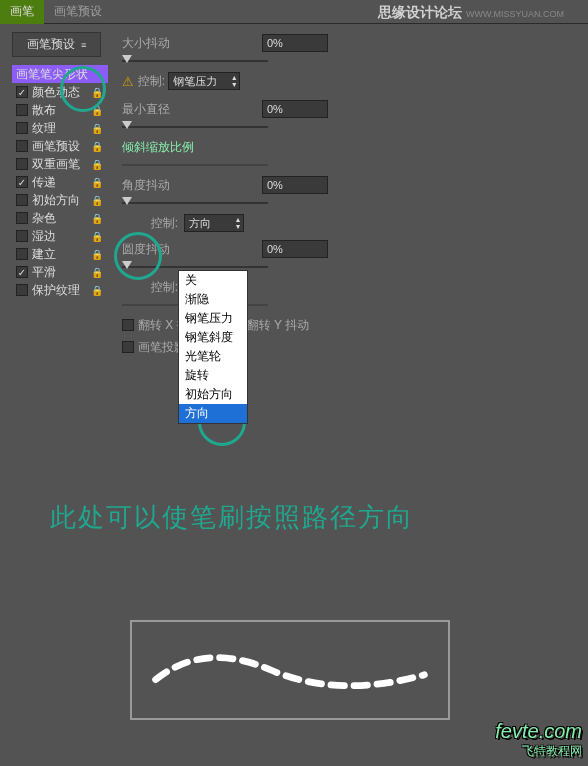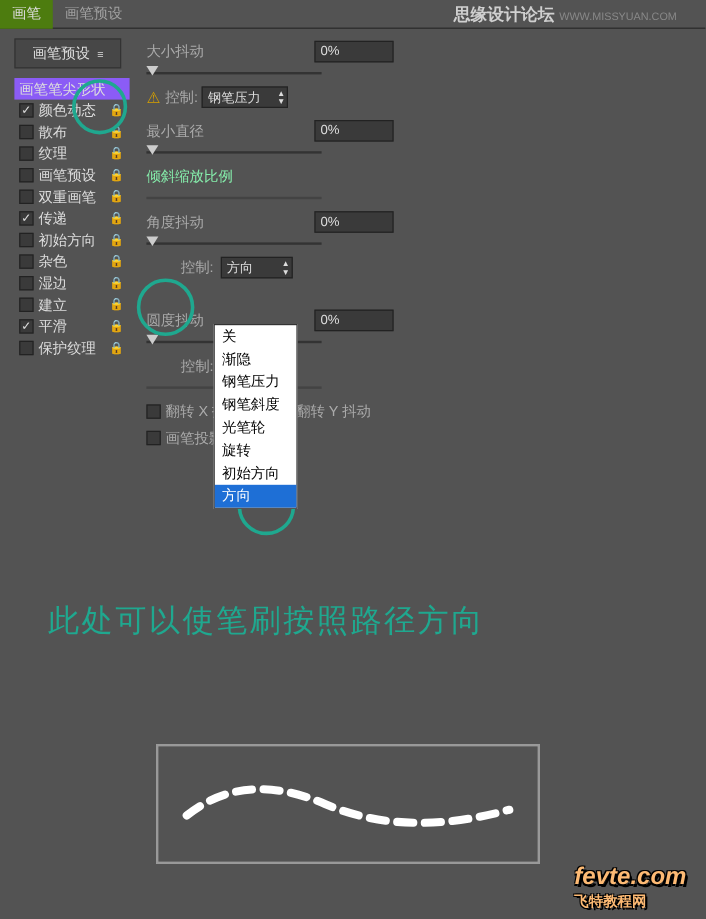--- a/index.html
+++ b/index.html
@@ -24,25 +24,25 @@
 .slider-track { width: 146px; height: 2px; background: #333; position: relative; margin: 6px 0 8px 0; }
 .slider-thumb { position: absolute; left: 0; top: -5px; width: 0; height: 0; border-left: 5px solid transparent; border-right: 5px solid transparent; border-top: 8px solid #ccc; }
 .pct-box { width: 66px; height: 18px; background: #3a3a3a; border: 1px solid #222; color: #ddd; padding: 0 4px; font-size: 11px; display: flex; align-items: center; }
 .warn { color: #d6a000; margin-right: 4px; font-size: 13px; }
 .dropdown { height: 18px; background: #3a3a3a; border: 1px solid #222; color: #ddd; padding: 0 4px; font-size: 11px; display: inline-flex; align-items: center; position: relative; }
 .dropdown .arrows { position: absolute; right: 3px; font-size: 8px; line-height: 7px; }
 .dropdown-list { position: absolute; left: 178px; top: 270px; width: 70px; background: #fff; border: 1px solid #333; font-size: 12px; z-index: 10; }
 .dropdown-list .opt { padding: 1px 6px; color: #000; }
 .dropdown-list .opt.sel { background: #1e6fd6; color: #fff; }
 .circle { position: absolute; border: 3px solid #1fa88f; border-radius: 50%; pointer-events: none; }
-.annotation { position: absolute; left: 40px; top: 500px; font-size: 26px; color: #1fa88f; font-weight: normal; letter-spacing: 2px; }
+.annotation { position: absolute; left: 50px; top: 500px; font-size: 26px; color: #1fa88f; font-weight: normal; letter-spacing: 2px; }
 .preview-box { position: absolute; left: 130px; top: 620px; width: 320px; height: 100px; border: 2px solid #999; background: #535353; }
 .preview-box svg { width: 100%; height: 100%; }
-.fevte { position: absolute; right: 16px; bottom: 6px; color: #fdba74; font-size: 20px; font-style: italic; font-weight: bold; text-shadow: 2px 2px 0 #000, -1px -1px 0 #000, 1px -1px 0 #000, -1px 1px 0 #000; }
-.fevte .sub { font-size: 12px; display: block; text-align: left; font-style: normal; }
+.fevte { position: absolute; right: 6px; bottom: 6px; color: #86efac; font-size: 20px; font-style: italic; font-weight: normal; text-shadow: 2px 2px 0 #000, -1px -1px 0 #000, 1px -1px 0 #000, -1px 1px 0 #000; }
+.fevte .sub { font-size: 12px; display: block; text-align: right; font-style: normal; }
 .disabled { color: #86efac; }
 .label-l { display: inline-block; width: 56px; text-align: right; margin-right: 6px; }
 </style>
 </head>
 <body>
 
 <div class="header">
   <div class="tab active">画笔</div>
   <div class="tab">画笔预设</div>
   <div class="watermark">
@@ -156,21 +156,21 @@
         <div class="slider-thumb"></div>
       </div>
     <div class="row">
         <span class="label-l">控制:</span>
         <span class="dropdown" style="width:60px">
           <span>方向</span>
           <span class="arrows">▴<br>▾</span>
         </span>
       </div>
 
-    <div class="row" style="margin-top:22px">
+    <div class="row" style="margin-top:4px">
         <span class="row-label">圆度抖动</span>
         <span style="width:80px"></span>
         <span class="pct-box">0%</span>
       </div>
     <div class="slider-track">
         <div class="slider-thumb"></div>
       </div>
     <div class="row">
         <span class="label-l">控制:</span>
       </div>

